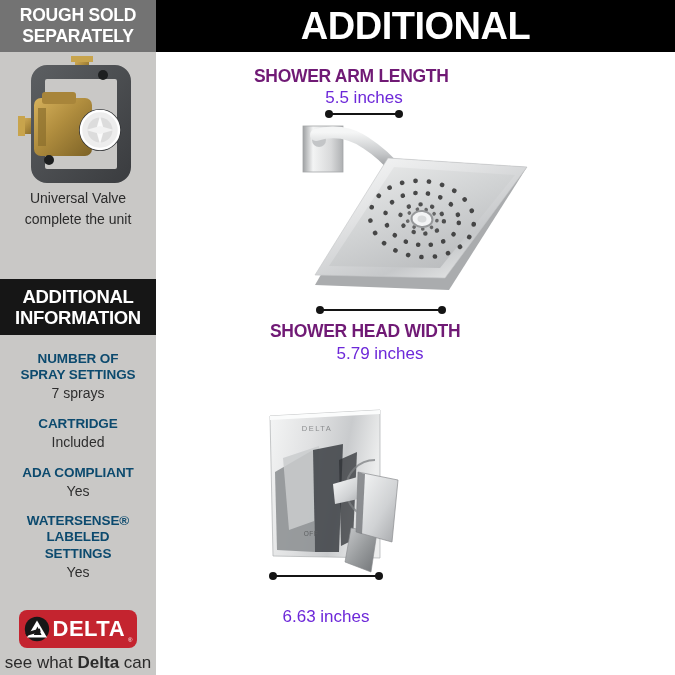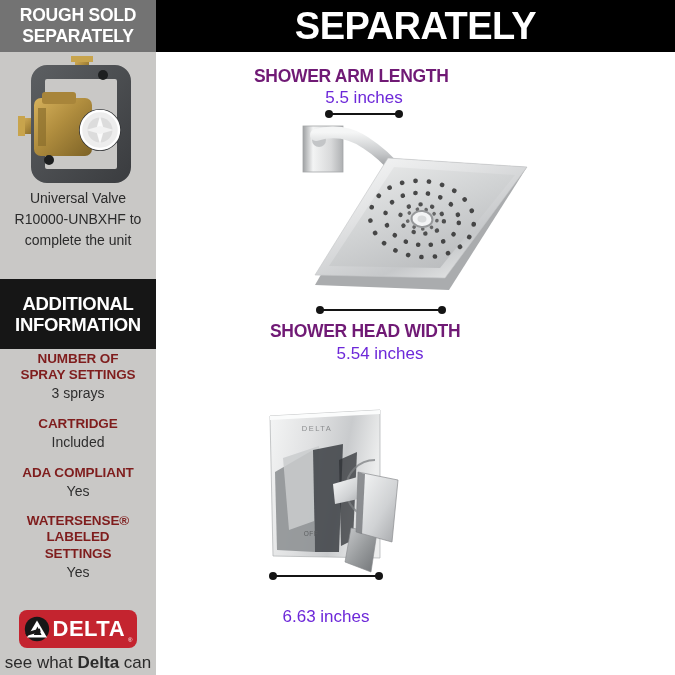--- a/index.html
+++ b/index.html
@@ -7,26 +7,26 @@
          font-family:"Liberation Sans", sans-serif;}
   .abs{position:absolute;}
 
   
   #sidebar{left:0;top:0;width:156px;height:675px;background:#C9C8C6;}
   #rough-header{left:0;top:0;width:156px;height:52px;background:#737373;color:#fff;
     display:flex;align-items:center;justify-content:center;text-align:center;
     font-weight:700;font-size:17.5px;line-height:1.18;letter-spacing:-0.2px;padding:4px 10px;box-sizing:border-box;}
   #rough-note{left:6px;top:188px;width:144px;text-align:center;font-size:14px;line-height:1.5;color:#2b2b2b;}
   #rough-note div{white-space:nowrap;}
-  #addl-header{left:0;top:279px;width:156px;height:70px;background:#161616;color:#fff;
+  #addl-header{left:0;top:279px;width:156px;height:56px;background:#161616;color:#fff;
     display:flex;align-items:center;justify-content:center;text-align:center;
     font-weight:700;font-size:18.5px;line-height:1.15;letter-spacing:-0.3px;}
   #specs{left:14px;top:351px;width:128px;text-align:center;}
   .spec{margin-bottom:13px;}
-  .spec-label{font-weight:700;font-size:13.5px;line-height:1.2;color:#7f1d1d;letter-spacing:-0.1px;}
+  .spec-label{font-weight:700;font-size:13.5px;line-height:1.2;color:#0c4a6e;letter-spacing:-0.1px;}
   .spec-value{font-size:14px;color:#2e2e2e;line-height:1.25;margin-top:2px;}
 
   
   #logo-box{left:19px;top:610px;width:118px;height:38px;background:#C4242F;border-radius:8px;
     display:flex;align-items:center;justify-content:center;gap:3px;}
   #logo-word{color:#fff;font-weight:700;font-size:22px;letter-spacing:0.5px;line-height:1;}
   #logo-reg{color:#fff;font-size:6px;align-self:flex-end;margin-bottom:5px;}
   #logo-tagline{left:0;top:653px;width:156px;text-align:center;font-size:17px;color:#2b2b2b;}
   #logo-tagline .b{font-weight:700;}
 
@@ -93,30 +93,29 @@
       <circle cx="82" cy="74" r="12.5" fill="#dcdcdc"></circle>
       <path d="M82 60 L86 74 L82 88 L78 74 Z" fill="#fafafa"></path>
       <path d="M68 74 L82 70 L96 74 L82 78 Z" fill="#f2f2f2"></path>
 
       <circle cx="85" cy="19" r="5" fill="#1d1f20"></circle>
       <circle cx="31" cy="104" r="5" fill="#1d1f20"></circle>
     </svg>
 
     <div id="rough-note" class="abs">
       <div>Universal Valve</div>
-      <div>R10000-UNBXHF to</div>
       <div>complete the unit</div>
     </div>
 
     <div id="addl-header" class="abs">ADDITIONAL INFORMATION</div>
 
     <div id="specs" class="abs">
       <div class="spec">
         <div class="spec-label">NUMBER OF SPRAY SETTINGS</div>
-        <div class="spec-value">3 sprays</div>
+        <div class="spec-value">7 sprays</div>
       </div>
       <div class="spec">
         <div class="spec-label">CARTRIDGE</div>
         <div class="spec-value">Included</div>
       </div>
       <div class="spec">
         <div class="spec-label">ADA COMPLIANT</div>
         <div class="spec-value">Yes</div>
       </div>
       <div class="spec">
@@ -131,21 +130,21 @@
         <path d="M13 4.6 L23 21.6 H3 Z" fill="#ffffff"></path>
         <path d="M13.4 10.5 L17.6 19 H9.8 Z" fill="#171717"></path>
         <rect x="1.5" y="14.5" width="15" height="3.4" fill="#171717" transform="rotate(-16 9 16)"></rect>
       </svg>
       <span id="logo-word">DELTA</span>
       <span id="logo-reg">®</span>
     </div>
     <div id="logo-tagline" class="abs"><span>see what </span><span class="b">Delta</span><span> can do™</span></div>
   </div>
 
-  <div id="dim-bar" class="abs">SEPARATELY</div>
+  <div id="dim-bar" class="abs">ADDITIONAL</div>
 
   <div id="fig1-label" class="abs dim-label">SHOWER ARM LENGTH</div>
   <div id="fig1-value" class="abs dim-value">5.5 inches</div>
   <div id="dimline1" class="dimline"></div>
 
   <svg id="shower-svg" class="abs" width="270" height="185" viewBox="0 0 270 185">
     <defs>
       <linearGradient id="chromeV" x1="0" y1="0" x2="1" y2="0">
         <stop offset="0" stop-color="#9fa1a3"></stop>
           <stop offset="0.25" stop-color="#f3f4f4"></stop>
@@ -185,21 +184,21 @@
       <ellipse rx="37" ry="26" fill="none" stroke="#2e2e2e" stroke-width="4.6" stroke-dasharray="0.1 12.6" stroke-linecap="round" opacity="0.85"></ellipse>
       <ellipse rx="22" ry="14.5" fill="none" stroke="#2e2e2e" stroke-width="4.4" stroke-dasharray="0.1 11.8" stroke-linecap="round" opacity="0.8"></ellipse>
       <ellipse rx="15" ry="10" fill="none" stroke="#3a3a3a" stroke-width="3.6" stroke-dasharray="0.1 8.8" stroke-linecap="round" opacity="0.7"></ellipse>
       <ellipse rx="10.5" ry="8" fill="#f3f4f5" stroke="#97999b" stroke-width="2"></ellipse>
       <ellipse rx="4.5" ry="3.5" fill="#d9dbdc"></ellipse>
     </g>
   </svg>
 
   <div id="dimline2" class="dimline"></div>
   <div id="fig2-label" class="abs dim-label">SHOWER HEAD WIDTH</div>
-  <div id="fig2-value" class="abs dim-value">5.54 inches</div>
+  <div id="fig2-value" class="abs dim-value">5.79 inches</div>
 
   <svg id="valve-svg" class="abs" width="190" height="178" viewBox="0 0 190 178">
     <defs>
       <linearGradient id="plateG" x1="0" y1="0" x2="1" y2="0.25">
         <stop offset="0" stop-color="#f4f5f5"></stop>
           <stop offset="0.4" stop-color="#e0e1e2"></stop>
         <stop offset="0.72" stop-color="#c9cbcd"></stop>
           <stop offset="1" stop-color="#eceded"></stop>
       </linearGradient>
       <linearGradient id="handleG" x1="0" y1="0" x2="1" y2="1">

